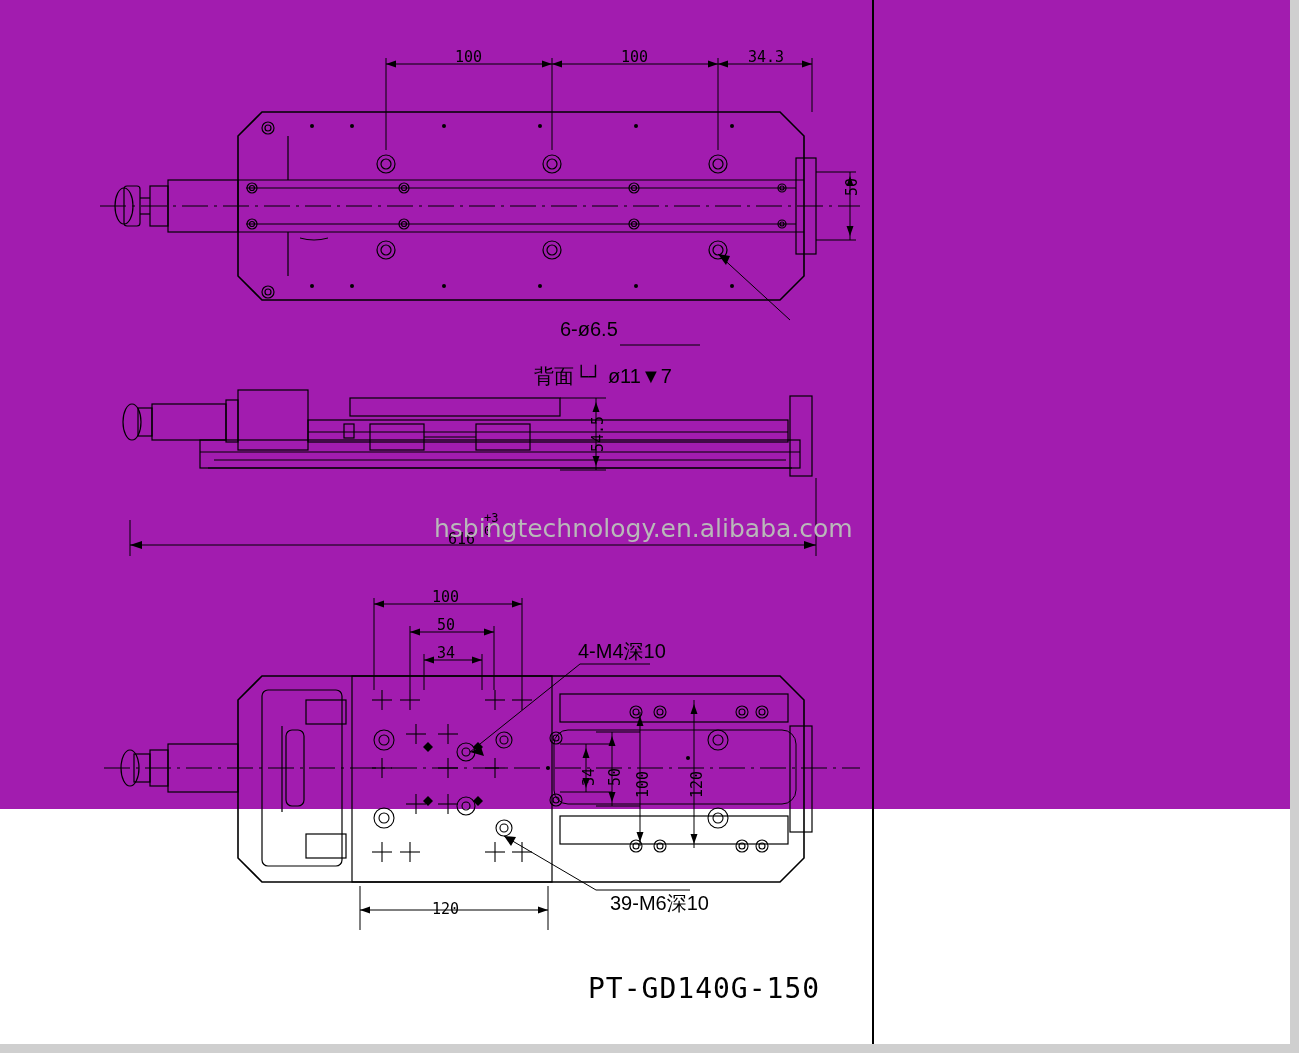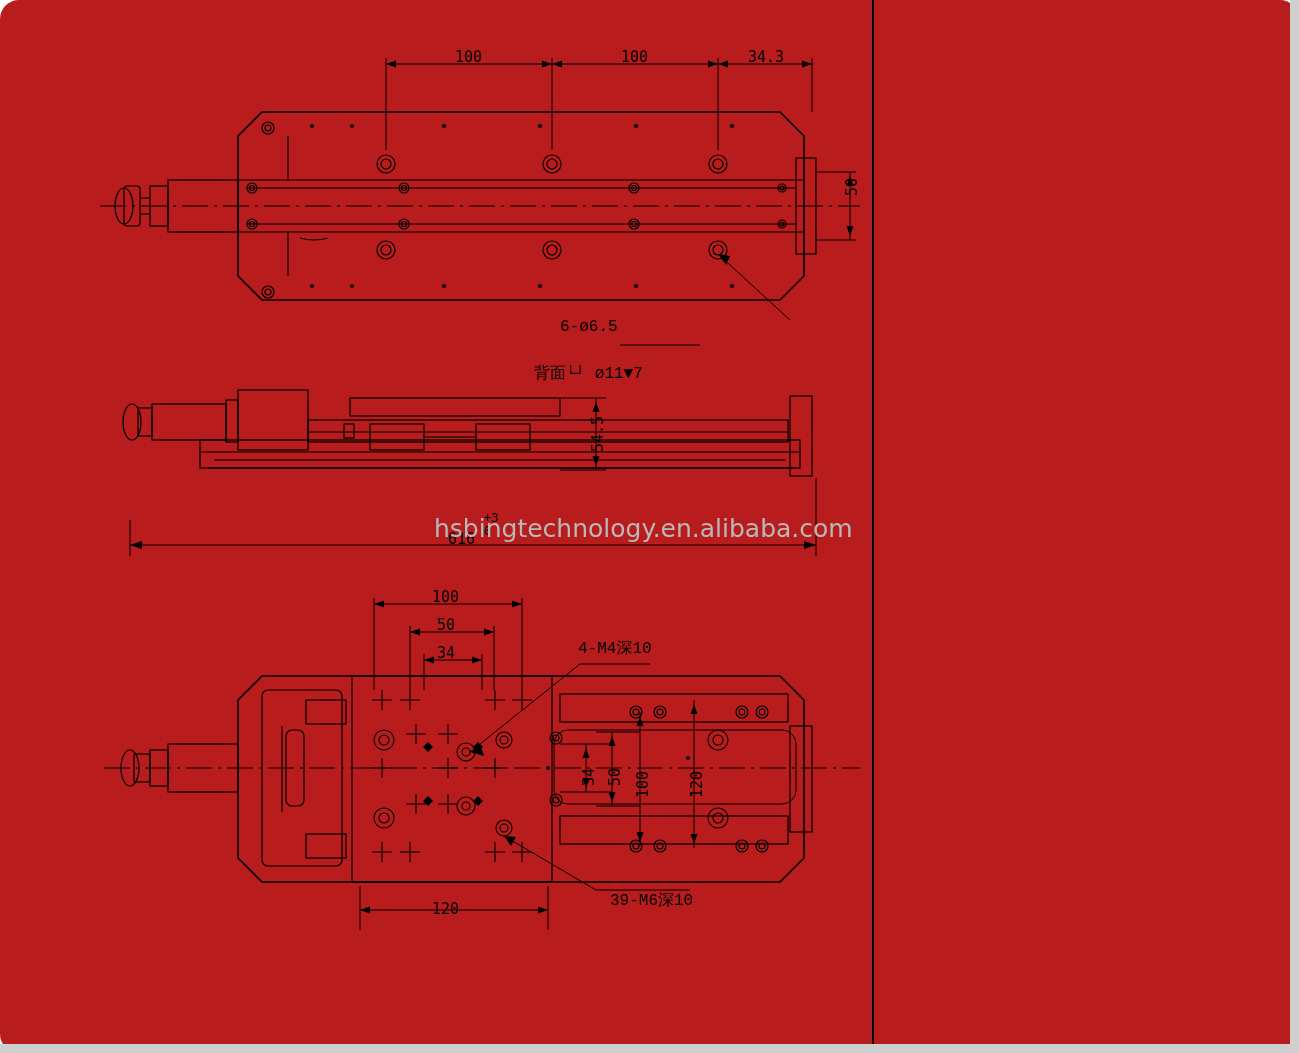--- a/index.html
+++ b/index.html
@@ -1,24 +1,24 @@
 <!DOCTYPE html>
 <html><head>
 <meta charset="utf-8">
 <style>
   html, body { margin:0; padding:0; background:#ffffff; }
   body { width:1299px; height:1053px; font-family:"DejaVu Sans Mono", monospace; color:#000; overflow:hidden; }
-  #sheet { position:relative; width:1299px; height:1053px; background:#b91c1c;border-radius:19px; }
+  #sheet { position:relative; width:1299px; height:809px; background:#a21caf; }
   .border-right { position:absolute; top:0; left:872px; width:2px; height:1053px; background:#000; }
   .edge-right { position:absolute; top:0; left:1290px; width:9px; height:1053px; background:#cfcfcf; }
   .edge-bottom { position:absolute; left:0; top:1044px; width:1299px; height:9px; background:#cfcfcf; }
 
   svg.layer { position:absolute; top:0; left:0; width:1299px; height:1053px; }
   .dimtxt { position:absolute; font-family:"DejaVu Sans Mono", monospace; font-size:15px; color:#000; white-space:nowrap; }
-  .label { position:absolute; font-family:Liberation Mono, monospace; font-size:16px; color:#000; white-space:nowrap; }
+  .label { position:absolute; font-family:Liberation Sans, sans-serif; font-size:20px; color:#000; white-space:nowrap; }
   .rot { transform-origin:left top; }
   .title { position:absolute; font-family:"DejaVu Sans Mono", monospace; font-size:28px; letter-spacing:1px; color:#000; white-space:nowrap; }
   .watermark { position:absolute; font-family:"DejaVu Sans", sans-serif; font-size:25px; color:#b9b9b9; white-space:nowrap; }
   .tolstack { position:absolute; font-family:"DejaVu Sans Mono", monospace; font-size:15px; line-height:13px; }
   .tolstack .t { font-size:12px; display:block; }
   .tolstack .b { font-size:12px; display:block; }
 </style>
 </head>
 <body>
 
@@ -372,13 +372,14 @@
   <div class="label" style="left:578px; top:638px;">4-M4深10</div>
   <div class="label" style="left:610px; top:890px;">39-M6深10</div>
 
   <div class="dimtxt rot" style="left:580px; top:786px; transform:rotate(-90deg);">34</div>
   <div class="dimtxt rot" style="left:606px; top:786px; transform:rotate(-90deg);">50</div>
   <div class="dimtxt rot" style="left:634px; top:798px; transform:rotate(-90deg);">100</div>
   <div class="dimtxt rot" style="left:688px; top:798px; transform:rotate(-90deg);">120</div>
 
   <div class="dimtxt" style="left:432px; top:900px;">120</div>
 
+  <div class="title" style="left:588px; top:972px;">PT-GD140G-150</div>
 </div>
 
 </body></html>

